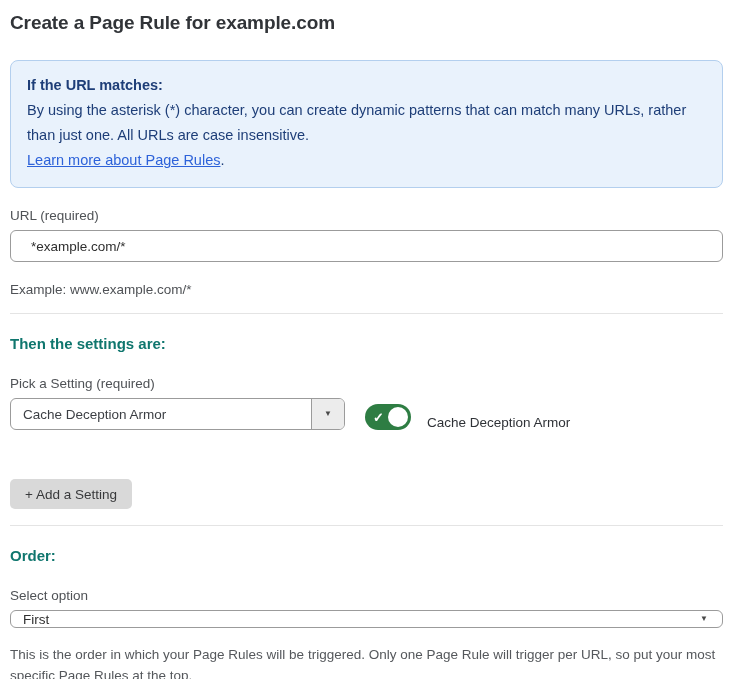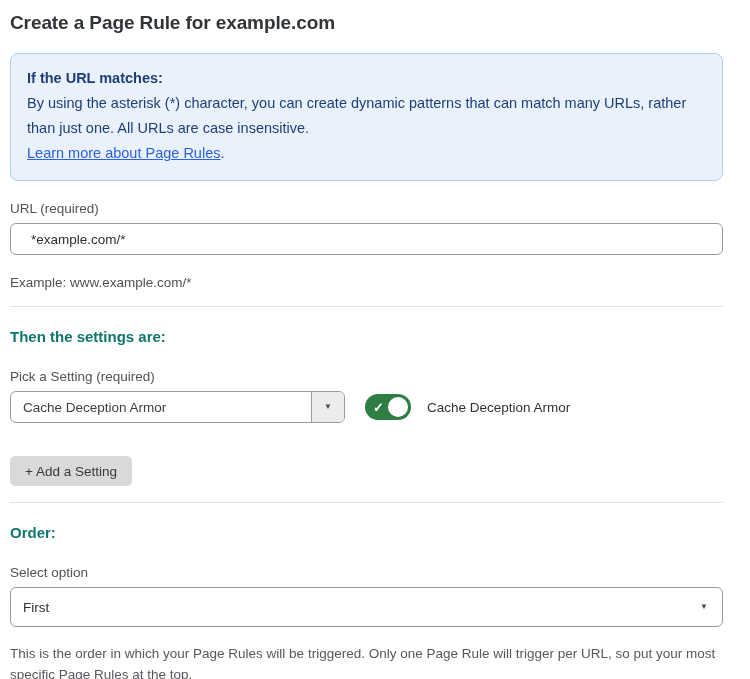--- a/index.html
+++ b/index.html
@@ -14,21 +14,21 @@
     width: 750px;
     height: 679px;
     padding: 12px 27px 0 10px;
     overflow: hidden;
   }
 
   .page-title {
     font-size: 19px;
     font-weight: bold;
     color: #313438;
-    margin: 0 0 19px 0;
+    margin: 0 0 26px 0;
     letter-spacing: -0.1px;
   }
 
   
   .info-box {
     background: #e9f2fc;
     border: 1px solid #b3cfee;
     border-radius: 8px;
     padding: 12px 16px 14px 16px;
     color: #1e3e78;
@@ -78,21 +78,21 @@
     font-size: 15px;
     font-weight: bold;
     color: #0f766e;
     margin: 21px 0 0 0;
   }
 
   .picker-label { margin-top: 24px; }
 
   .setting-row {
     display: flex;
-    align-items: center;
+    align-items: flex-end;
   }
   .dropdown {
     display: flex;
     width: 335px;
     height: 32px;
     border: 1px solid #9b9b9b;
     border-radius: 6px;
     background: #fff;
     overflow: hidden;
     cursor: pointer;
@@ -160,29 +160,30 @@
     align-items: center;
     justify-content: center;
     height: 30px;
     padding: 0 15px;
     border: none;
     border-radius: 5px;
     font-size: 13.5px;
     font-family: inherit;
     cursor: pointer;
     white-space: nowrap;
+    margin-top: 16px;
   }
   .btn-gray { background: #d9d9d9; color: #38393b; }
 
   .add-setting-wrap { margin-top: 33px; }
 
   .select {
     position: relative;
     width: 100%;
-    height: 40px;
+    height: 18px;
     border: 1px solid #9b9b9b;
     border-radius: 6px;
     background: #fff;
     display: flex;
     align-items: center;
     padding: 0 12px;
     font-size: 13.5px;
     color: #2f2f2f;
     cursor: pointer;
   }

